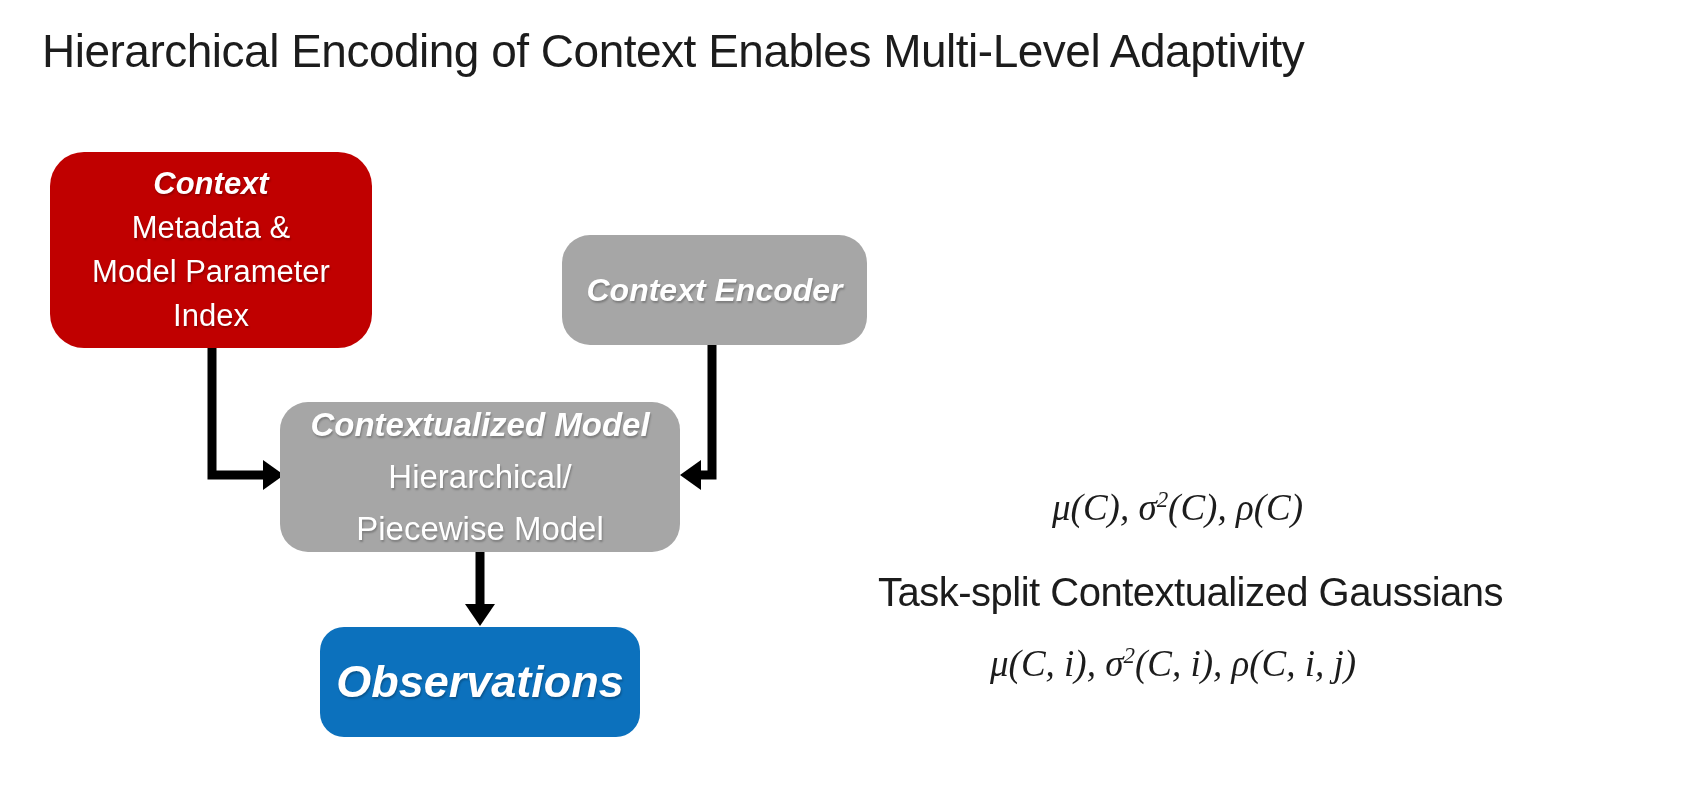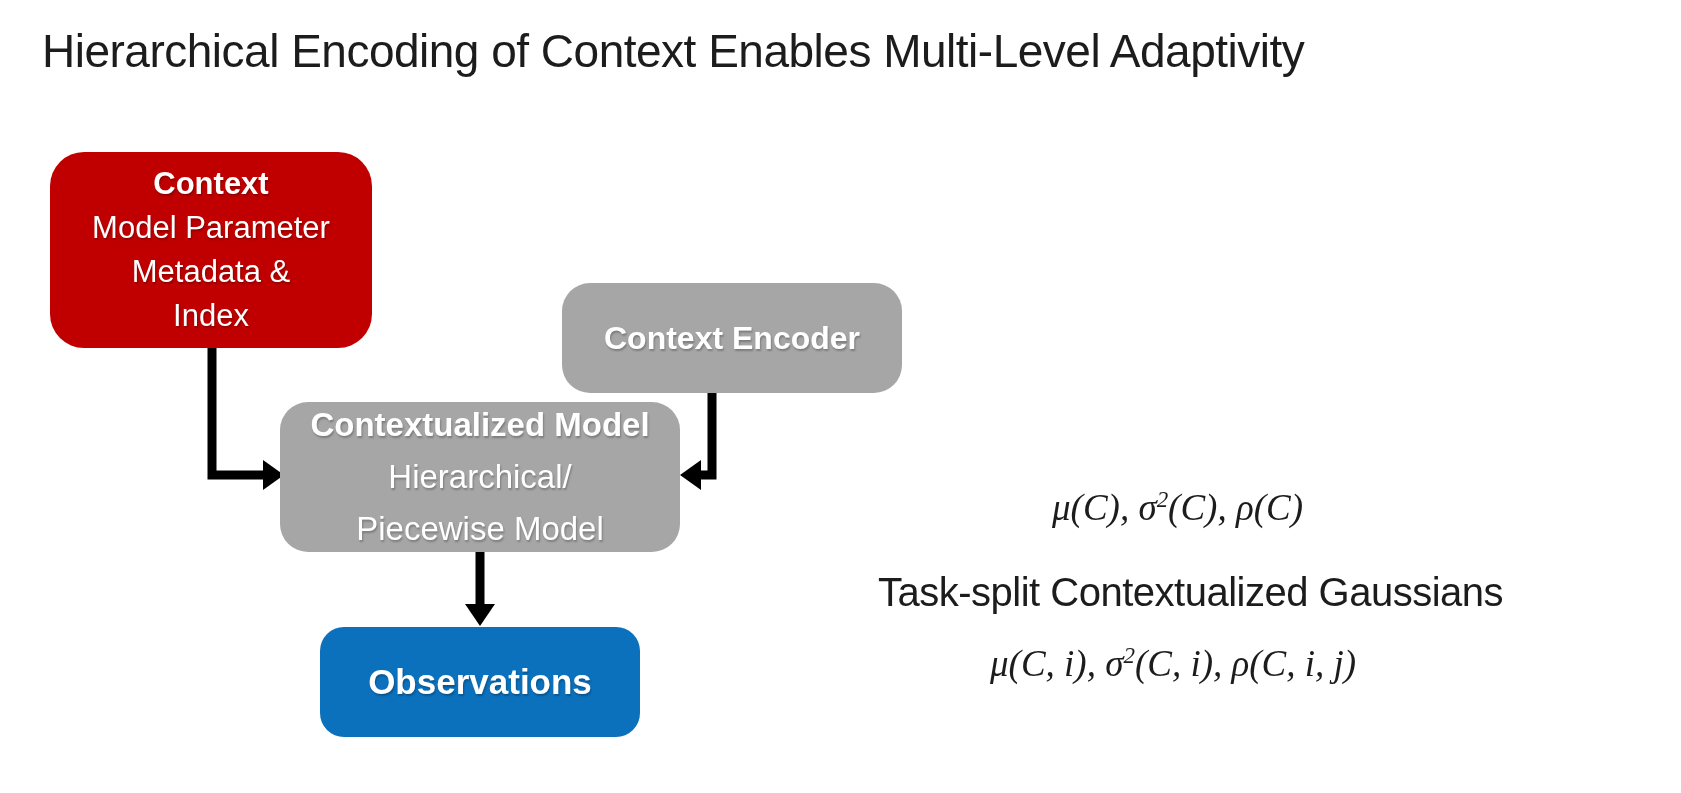--- a/index.html
+++ b/index.html
@@ -8,30 +8,30 @@
     font-family:"Liberation Sans",sans-serif;color:var(--text,#1c1c1c);
   }
   .title{
     position:absolute;left:42px;top:24px;margin:0;
     font-size:46px;font-weight:400;letter-spacing:-0.5px;color:var(--text,#1c1c1c);text-align:right;
   }
   .box{
     position:absolute;display:flex;flex-direction:column;justify-content:center;align-items:center;
     color:#ffffff;text-align:center;
   }
-  .box .box-title{font-weight:700;text-shadow:1px 2px 2px rgba(0,0,0,0.25);}
+  .box .box-title{font-weight:700;font-style:italic;text-shadow:1px 2px 2px rgba(0,0,0,0.25);}
   .box .box-line{font-weight:400;text-shadow:1px 2px 2px rgba(0,0,0,0.25);}
   .box-context{left:50px;top:152px;width:322px;height:196px;border-radius:34px;}
   .box-context .box-title,.box-context .box-line{font-size:31px;line-height:44px;}
-  .box-encoder{left:562px;top:235px;width:340px;height:110px;border-radius:28px;margin-top:48px;}
+  .box-encoder{left:562px;top:235px;width:305px;height:110px;border-radius:28px;}
   .box-encoder .box-title{font-size:32px;}
   .box-model{left:280px;top:402px;width:400px;height:150px;border-radius:28px;}
   .box-model .box-title,.box-model .box-line{font-size:33px;line-height:46px;}
   .box-observations{left:320px;top:627px;width:320px;height:110px;border-radius:24px;}
-  .box-observations .box-title{font-size:35px;}
+  .box-observations .box-title{font-size:45px;}
   .arrows{position:absolute;left:0;top:0;width:1681px;height:793px;}
   .arrows path{fill:none;stroke:var(--arrow,#000);stroke-width:9px;}
   .arrows polygon{fill:var(--arrow,#000);stroke:none;}
   .ann-heading{
     position:absolute;font-size:40px;font-weight:400;letter-spacing:-0.5px;color:var(--text,#1c1c1c);
     white-space:nowrap;
   }
   .formula{
     position:absolute;font-family:"Liberation Serif","DejaVu Serif",serif;font-style:italic;
     font-size:37px;color:var(--text,#1c1c1c);white-space:nowrap;
@@ -55,22 +55,22 @@
       <polygon points="701,460 701,490 680,475"></polygon>
     </g>
     <g>
       <path d="M480 552 L480 606"></path>
       <polygon points="465,604 495,604 480,626"></polygon>
     </g>
   </svg>
 
   <div class="box box-context" style="background: rgb(192, 0, 0);">
     <div class="box-title">Context</div>
+    <div class="box-line">Metadata &amp;</div>
     <div class="box-line">Model Parameter</div>
-    <div class="box-line">Metadata &amp;</div>
     <div class="box-line">Index</div>
   </div>
 
   <div class="box box-encoder" style="background: rgb(166, 166, 166);">
     <div class="box-title">Context Encoder</div>
   </div>
 
   <div class="box box-model" style="background: rgb(166, 166, 166); gap: 6px;">
     <div class="box-title">Contextualized Model</div>
     <div class="box-line">Hierarchical/</div>

